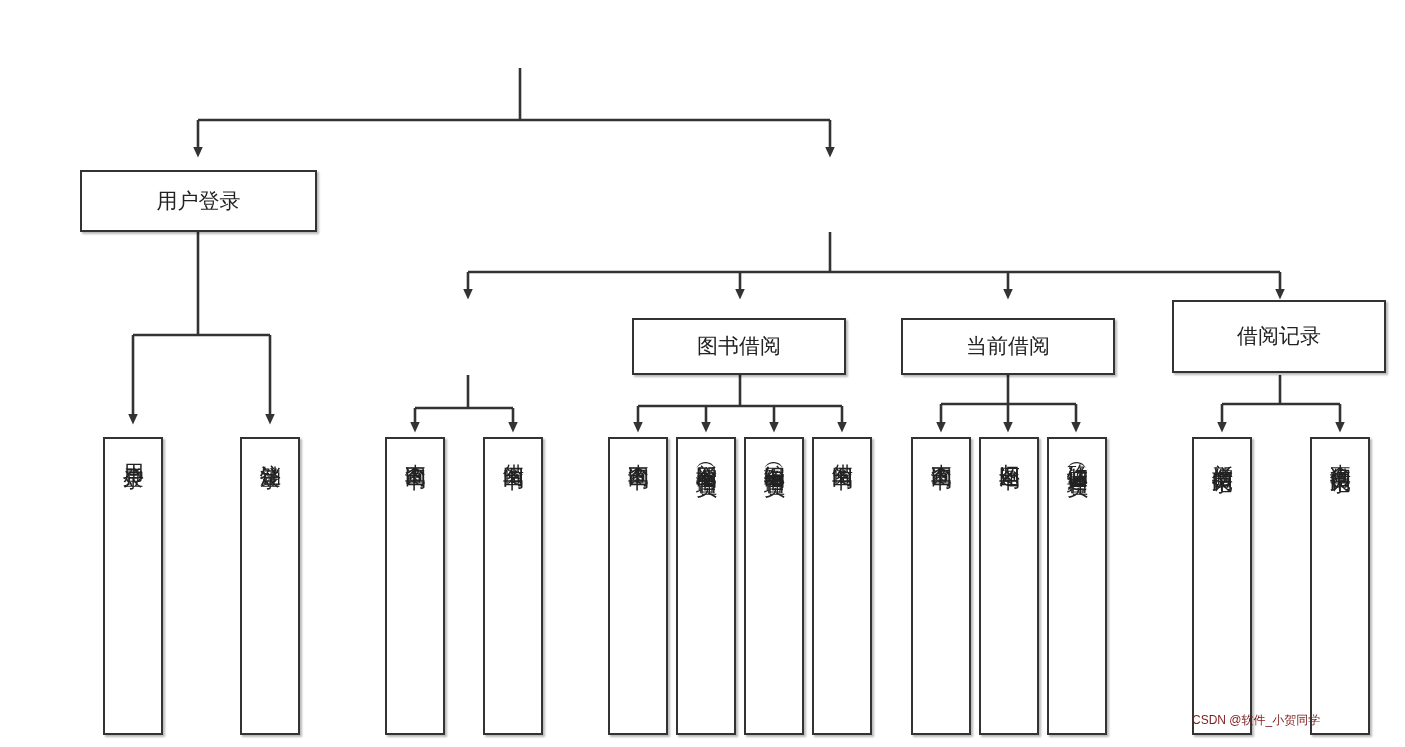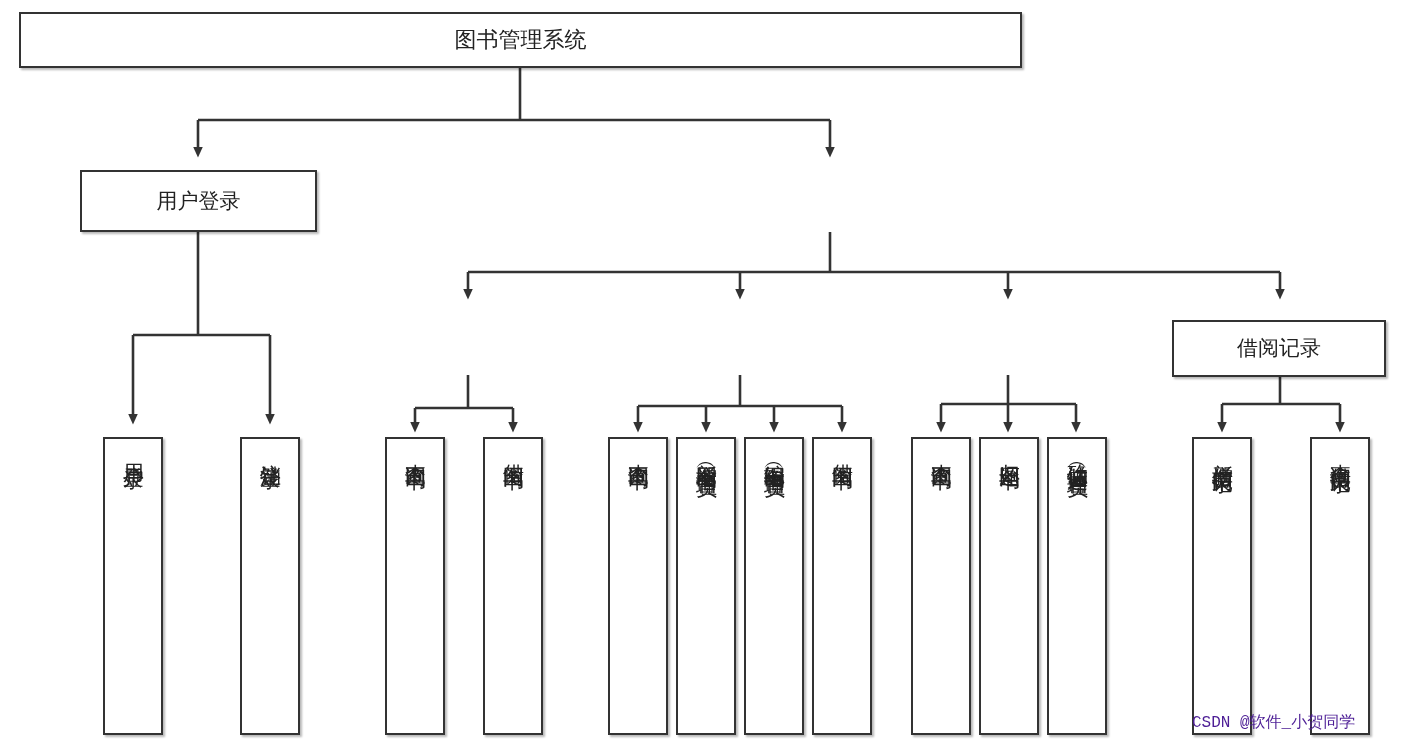--- a/index.html
+++ b/index.html
@@ -55,25 +55,25 @@
     text-orientation: upright;
     font-size: 21px;
     letter-spacing: 2px;
     line-height: 1;
   }
   .node.root .label { font-size: 22px; }
   .watermark {
     position: absolute;
     left: 1192px;
     top: 712px;
-    font-size: 16px;
-    color: #4c1d95;
+    font-size: 12px;
+    color: #7f1d1d;
     white-space: nowrap;
     z-index: 5;
-    font-family: Liberation Mono, monospace;
+    font-family: Liberation Sans, sans-serif;
   }
 </style>
 </head>
 <body>
 
 <div id="canvas">
 
   <svg id="wires" viewBox="0 0 1405 747">
     <defs>
       <marker id="arw" markerWidth="12" markerHeight="12" refX="1.5" refY="5" orient="auto" markerUnits="userSpaceOnUse">
@@ -117,29 +117,32 @@
       <path d="M1008,404 L1008,423" marker-end="url(#arw)"></path>
       <path d="M1076,404 L1076,423" marker-end="url(#arw)"></path>
 
       <path d="M1280,375 L1280,404"></path>
       <path d="M1222,404 L1340,404"></path>
       <path d="M1222,404 L1222,423" marker-end="url(#arw)"></path>
       <path d="M1340,404 L1340,423" marker-end="url(#arw)"></path>
     </g>
   </svg>
 
-  <div class="node horizontal root" style="left:19px; top:12px; width:1003px; height:56px;">
-    <span class="label">图书管理系统</span>
-  </div>
 
   <div class="node horizontal" style="left:80px; top:170px; width:237px; height:62px;">
     <span class="label">用户登录</span>
   </div>
 
-  <div class="node horizontal" style="left:1172px; top:320px; width:214px; height:57px;justify-content:center;">
+  <div class="node horizontal" style="left:632px; top:318px; width:214px; height:57px;">
+    <span class="label">图书借阅</span>
+  </div>
+  <div class="node horizontal" style="left:901px; top:318px; width:214px; height:57px;">
+    <span class="label">当前借阅</span>
+  </div>
+  <div class="node horizontal" style="left:1172px; top:300px; width:214px; height:73px;justify-content:center;">
     <span class="label">借阅记录</span>
   </div>
 
   <div class="node vertical" style="left:103px; top:437px; width:60px; height:298px;">
     <span class="label">用户登录</span>
   </div>
   <div class="node vertical" style="left:240px; top:437px; width:60px; height:298px;">
     <span class="label">注销登录</span>
   </div>
 

